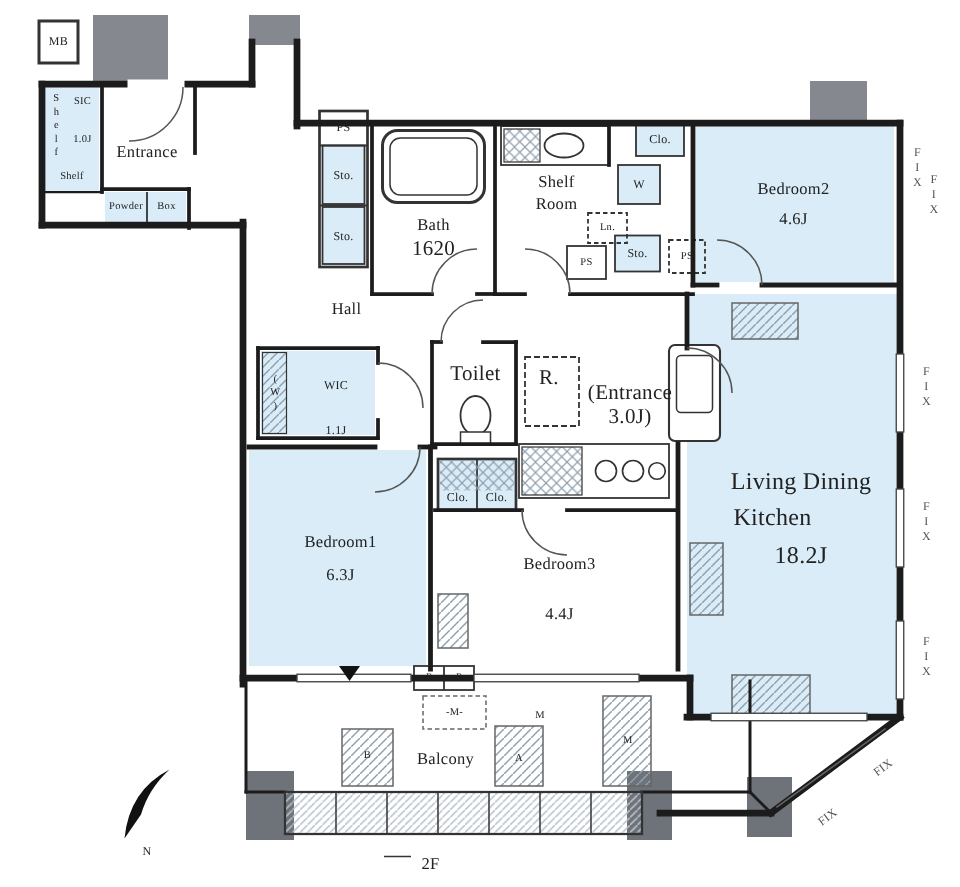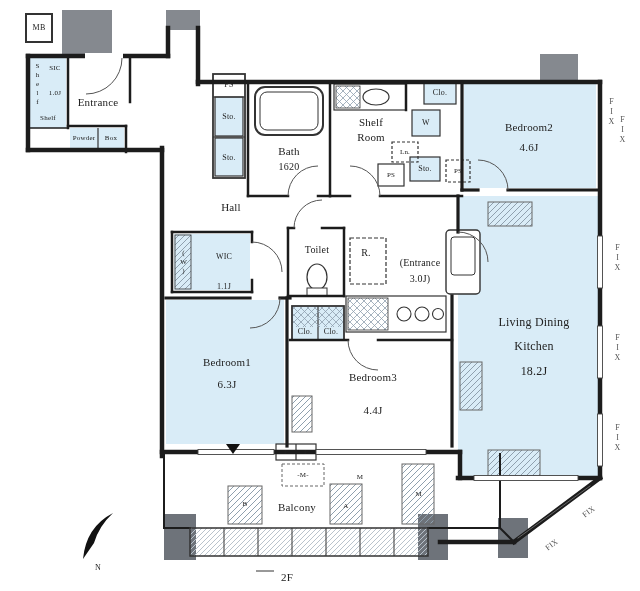--- a/index.html
+++ b/index.html
@@ -1,21 +1,21 @@
 <!DOCTYPE html>
 <html><head>
 <meta charset="utf-8">
 <style>
   html,body{margin:0;padding:0;background:#ffffff;}
   .stage{position:relative;width:640px;height:591px;background:#fff;overflow:hidden;
          font-family:"Liberation Serif", serif;}
   .stage svg{position:absolute;left:0;top:0;}
   .lbl{position:absolute;transform:translate(-50%,-50%);line-height:1;color:#222;
        white-space:nowrap;letter-spacing:.2px;}
-  .s7{font-size:7px}.s8{font-size:8px}.s95{font-size:10px}.s11{font-size:11px}.s12{font-size:12px}
+  .s7{font-size:7px}.s8{font-size:8px}.s95{font-size:14px}.s11{font-size:11px}.s12{font-size:16px}
   .vert{writing-mode:vertical-rl;text-orientation:upright;letter-spacing:1px;}
   .rot37{transform:translate(-50%,-50%) rotate(-37deg);}
   .gray{color:#555;}
 </style>
 </head>
 <body>
 
 <div class="stage">
 
 <svg width="640" height="591" viewBox="0 0 640 591">
@@ -239,21 +239,21 @@
 <div class="lbl s11" style="left:231px;top:207px">Hall</div>
 <div class="lbl s8" style="left:224px;top:257px">WIC</div>
 <div class="lbl s8" style="left:224px;top:287px">1.1J</div>
 <div class="lbl s7 vert" style="left:183px;top:262px">(W)</div>
 <div class="lbl s95" style="left:317px;top:250px">Toilet</div>
 <div class="lbl s95" style="left:366px;top:253px">R.</div>
 <div class="lbl s95" style="left:420px;top:263px">(Entrance</div>
 <div class="lbl s95" style="left:420px;top:279px">3.0J)</div>
 
 <div class="lbl s12" style="left:534px;top:322px">Living Dining</div>
-<div class="lbl s12" style="left:534px;top:346px">Kitchen</div>
+<div class="lbl s12" style="left:515px;top:346px">Kitchen</div>
 <div class="lbl s12" style="left:534px;top:371px">18.2J</div>
 
 <div class="lbl s11" style="left:227px;top:362px">Bedroom1</div>
 <div class="lbl s11" style="left:227px;top:384px">6.3J</div>
 <div class="lbl s8" style="left:305px;top:332px">Clo.</div>
 <div class="lbl s8" style="left:331px;top:332px">Clo.</div>
 <div class="lbl s11" style="left:373px;top:377px">Bedroom3</div>
 <div class="lbl s11" style="left:373px;top:410px">4.4J</div>
 
 <div class="lbl s7" style="left:286px;top:452px">P</div>

